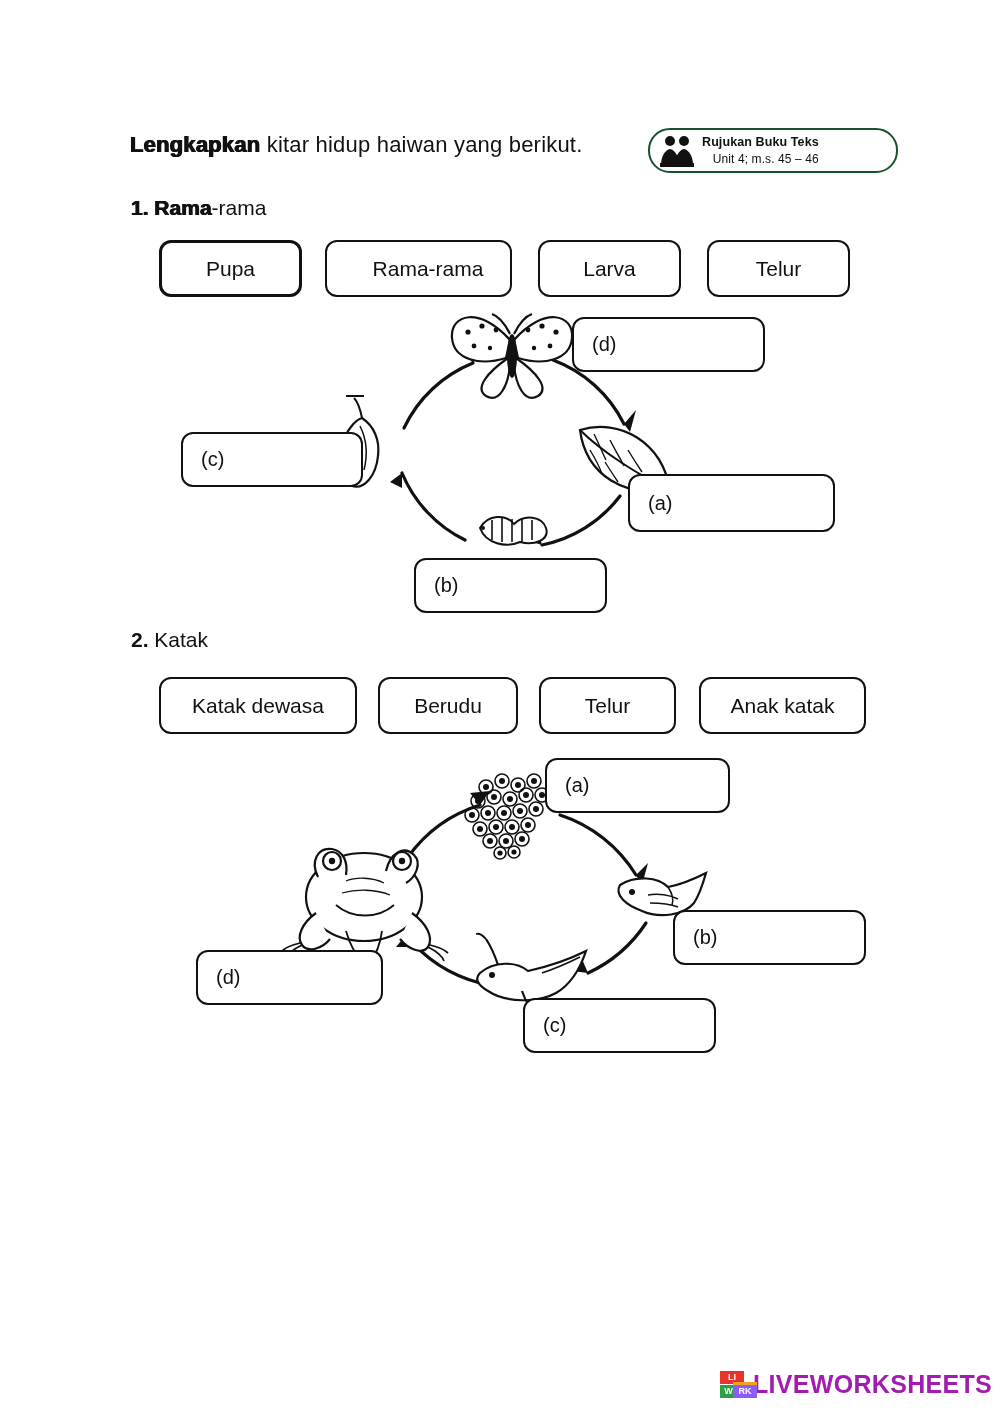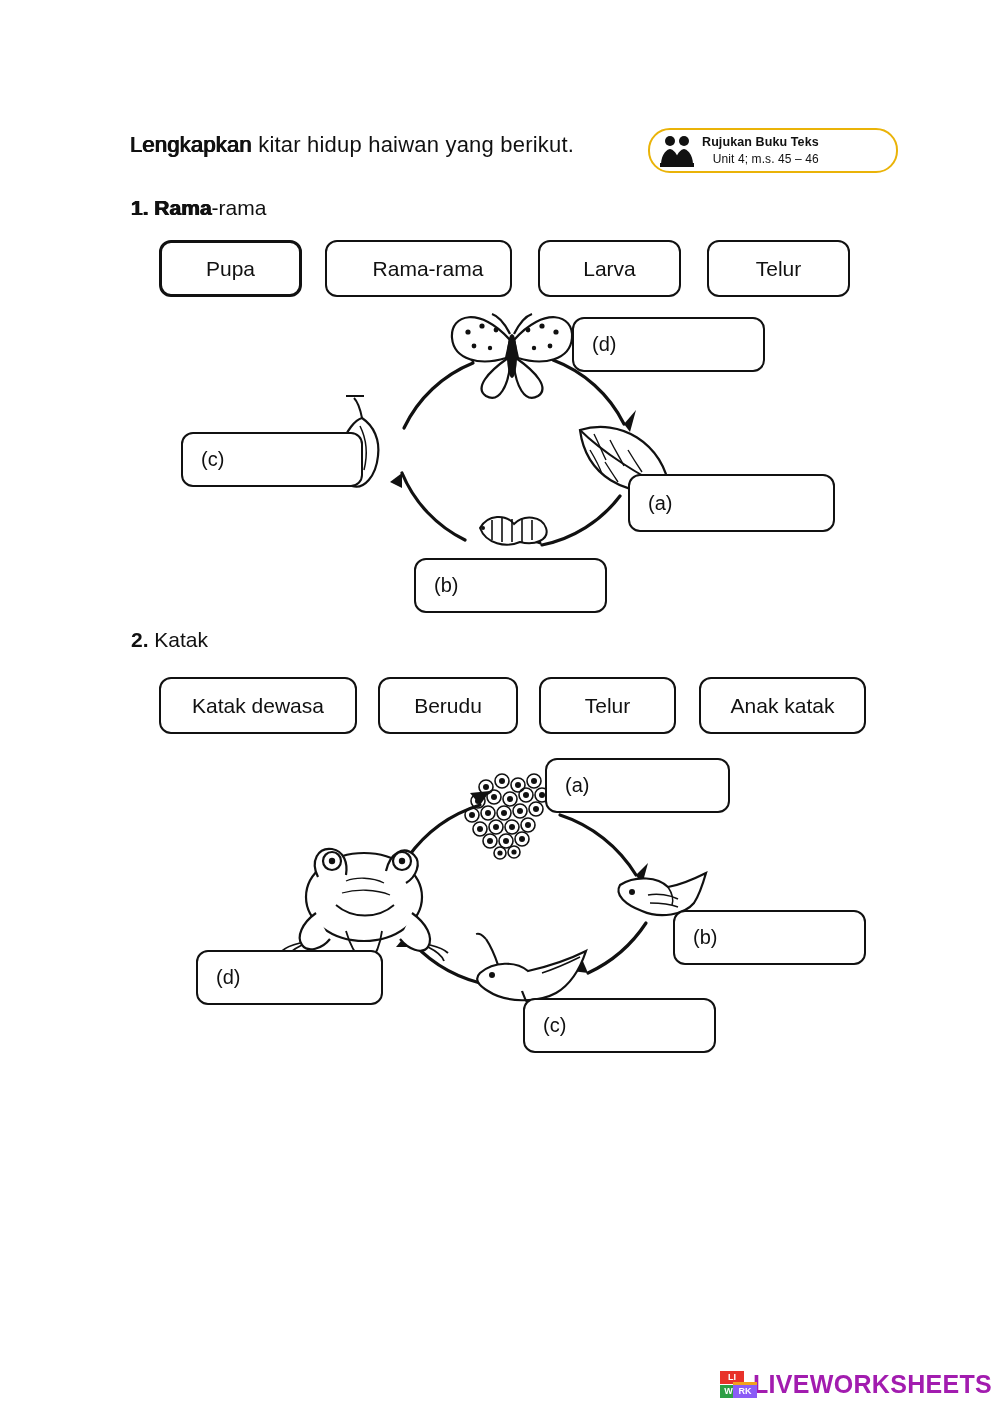--- a/index.html
+++ b/index.html
@@ -26,30 +26,30 @@
   }
   .instruction {
     position: absolute;
     left: 0;
     top: 4px;
     font-size: 22px;
     letter-spacing: .2px;
     white-space: nowrap;
   }
   .instruction .bold-word {
-    font-weight: normal;
+    font-weight: bold;
     text-shadow: 0.6px 0 0 #111, -0.6px 0 0 #111;
   }
   .ref-box {
     position: absolute;
     left: 518px;
     top: 0px;
     width: 250px;
     height: 45px;
-    border: 2px solid #eab308;
+    border: 2px solid #14532d;
     border-radius: 22px;
     background: #fff;
     display: flex;
     align-items: center;
     padding-left: 8px;
     box-sizing: border-box;
   }
   .ref-icon {
     width: 38px;
     height: 34px;

